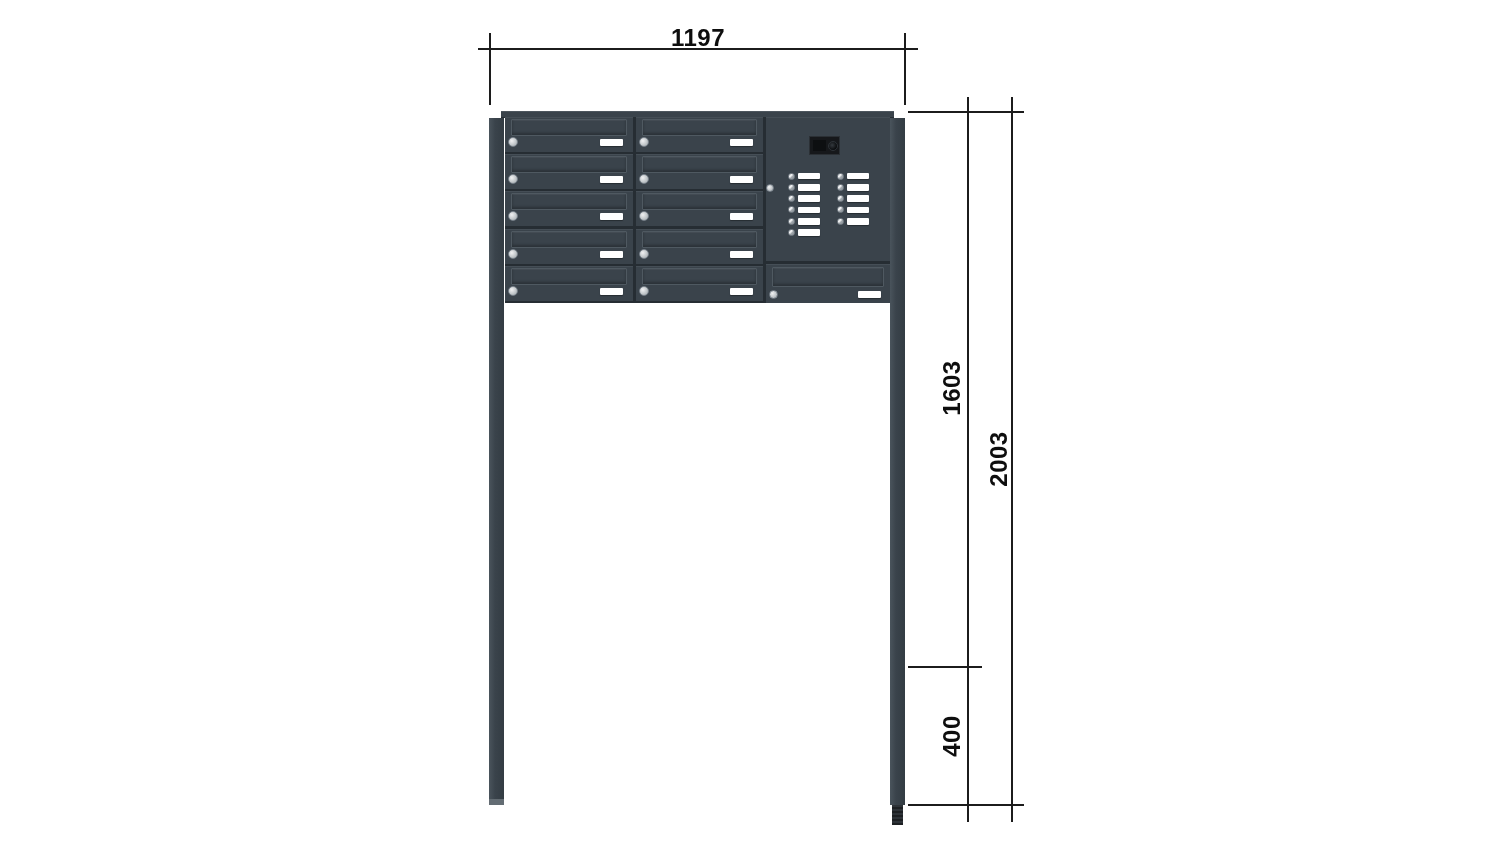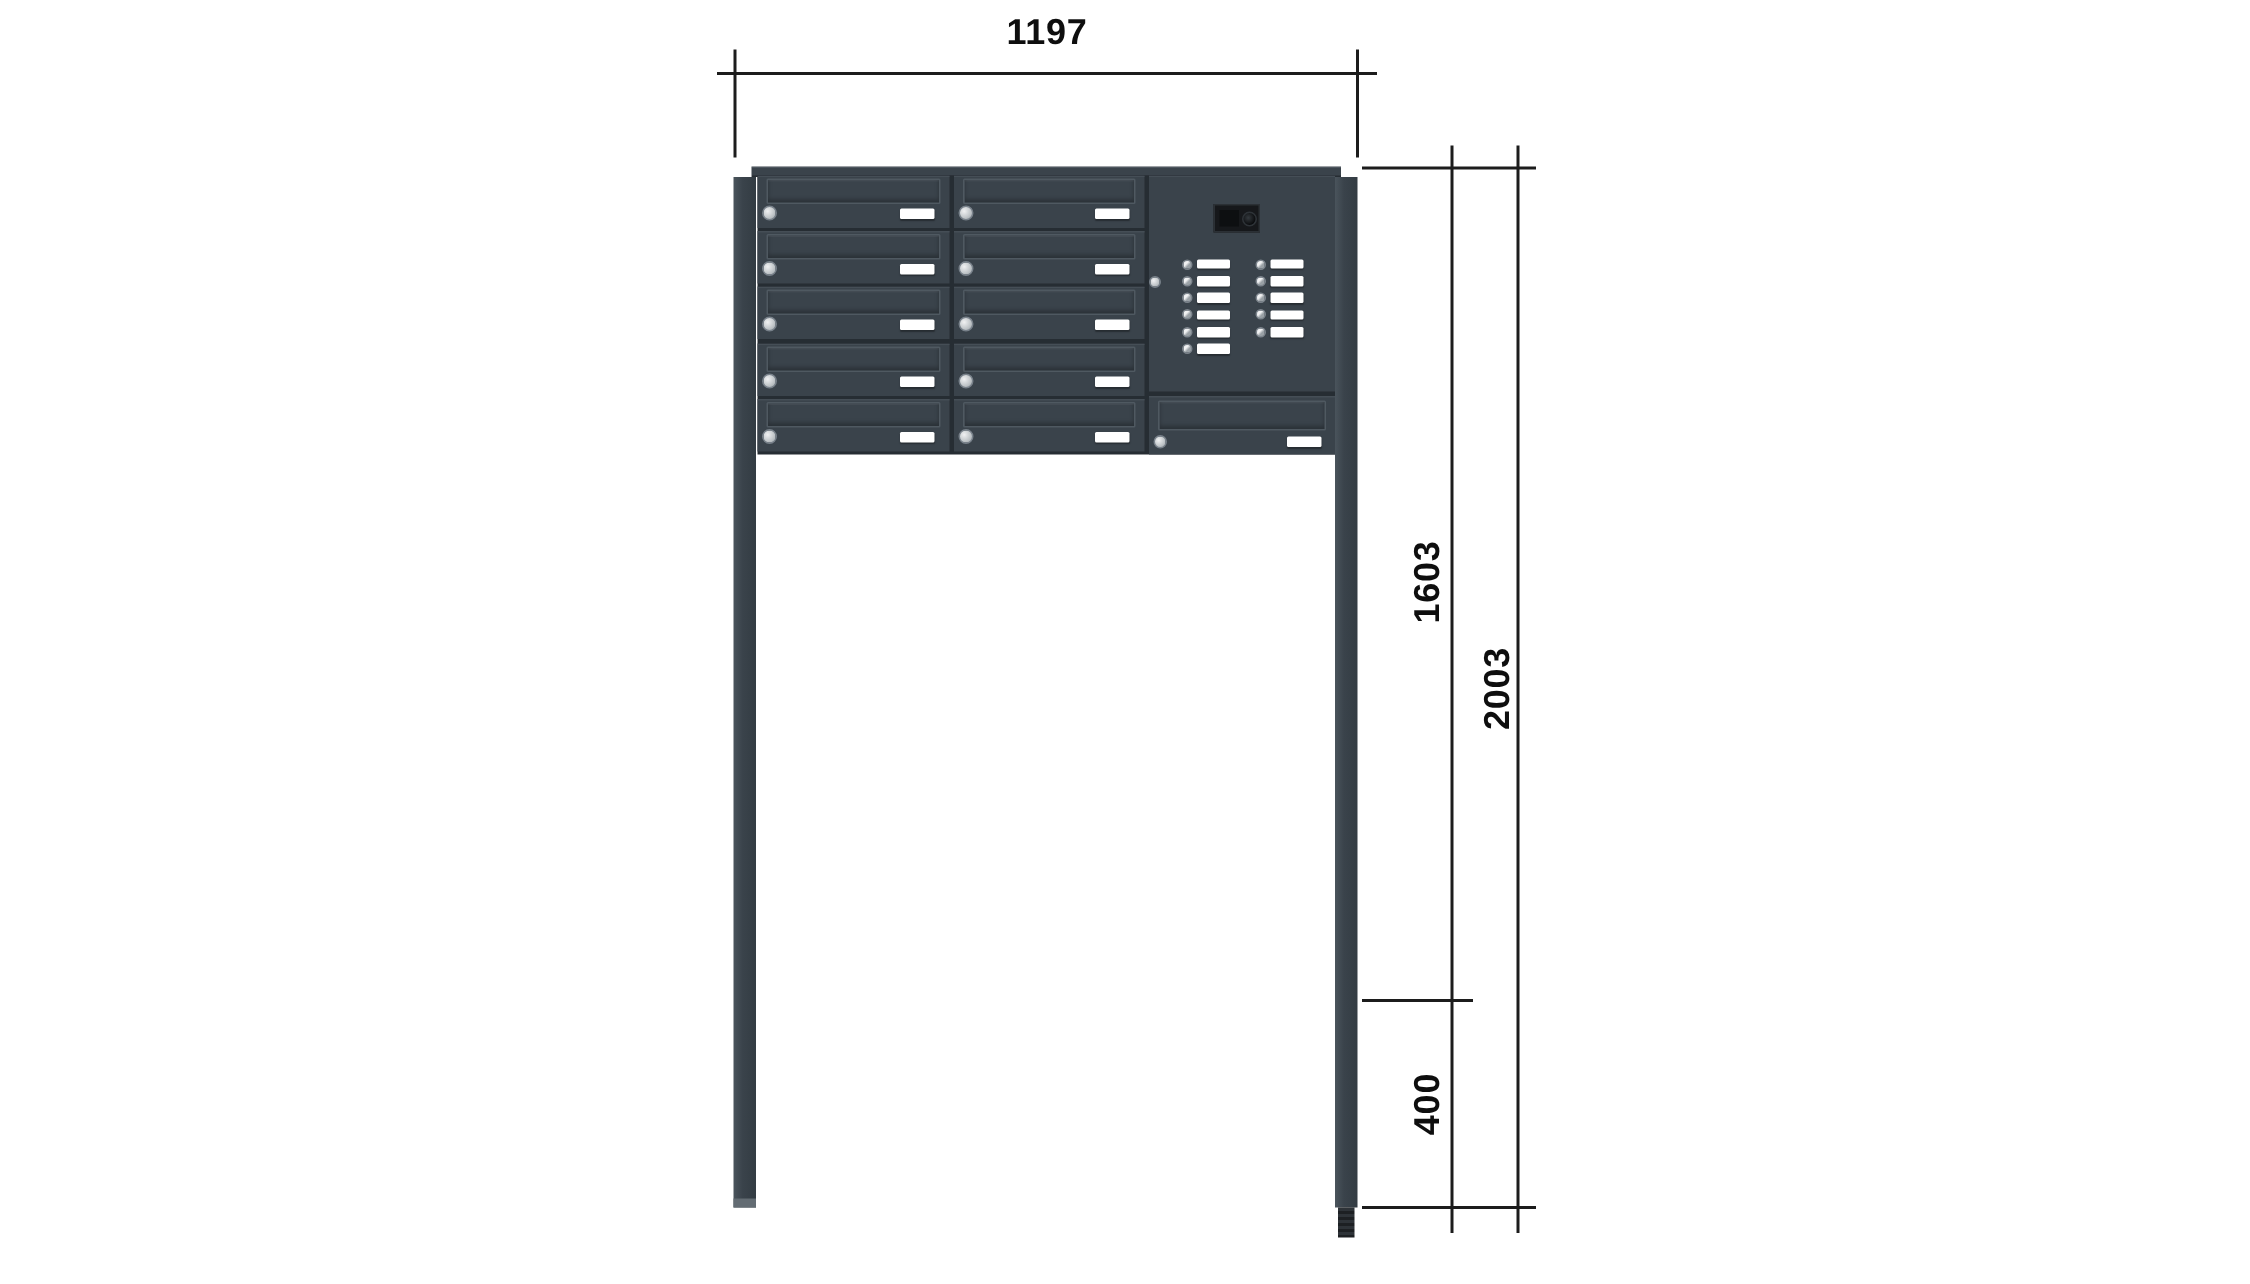--- a/index.html
+++ b/index.html
@@ -69,21 +69,21 @@
   }
 </style>
 </head>
 <body>
 
 <div class="canvas">
 
   <div class="vline" style="left:489px;top:33px;height:72px;"></div>
   <div class="vline" style="left:904px;top:33px;height:72px;"></div>
   <div class="hline" style="left:478px;top:48px;width:440px;"></div>
-  <div class="dim-label" style="left:598px;top:8px;width:200px;text-align:center;">1197</div>
+  <div class="dim-label" style="left:598px;top:24px;width:200px;text-align:center;">1197</div>
 
   <div class="hline" style="left:908px;top:111px;width:116px;"></div>
   <div class="hline" style="left:908px;top:666px;width:74px;"></div>
   <div class="hline" style="left:908px;top:804px;width:116px;"></div>
   <div class="vline" style="left:967px;top:97px;height:725px;"></div>
   <div class="vline" style="left:1011px;top:97px;height:725px;"></div>
   <div class="vlabel" style="left:952px;top:388px;">1603</div>
   <div class="vlabel" style="left:999px;top:459px;">2003</div>
   <div class="vlabel" style="left:952px;top:736px;">400</div>
 

